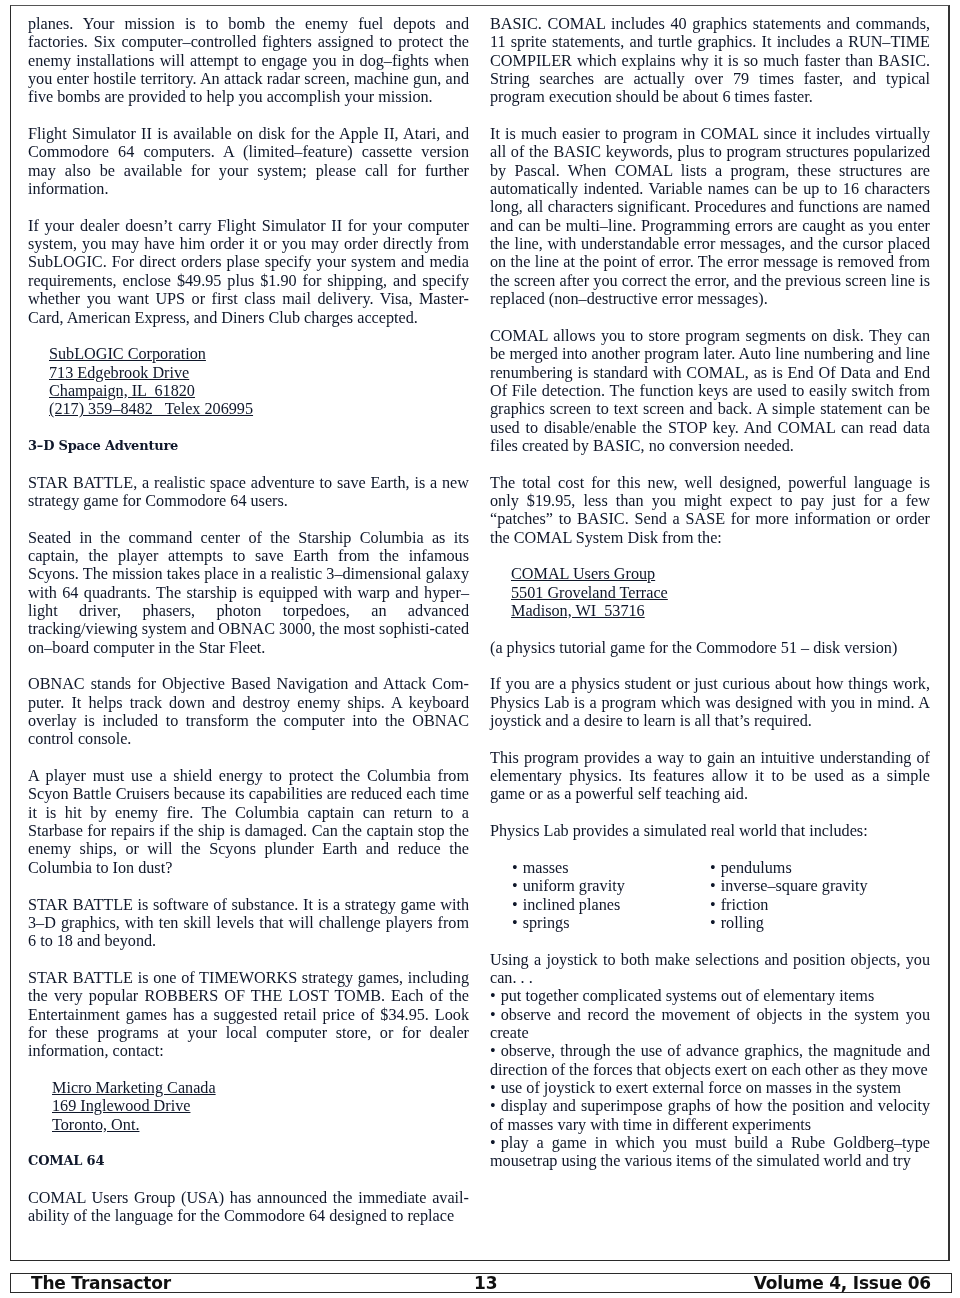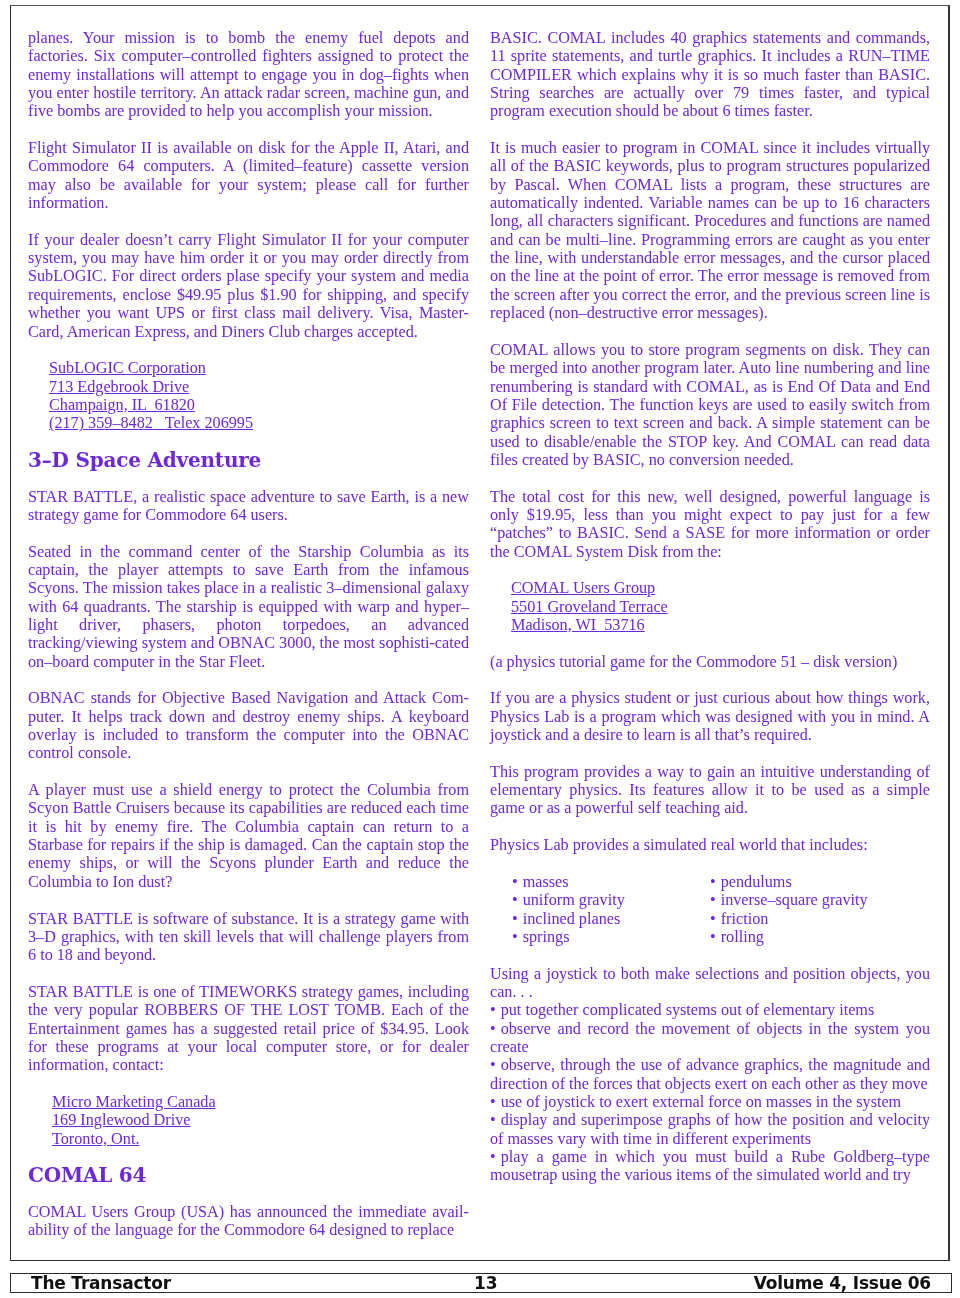--- a/index.html
+++ b/index.html
@@ -3,32 +3,32 @@
 <meta charset="utf-8">
 <style>
   html, body { margin: 0; padding: 0; background: #ffffff; }
   body { width: 960px; height: 1298px; position: relative; overflow: hidden; }
   .frame {
     position: absolute; left: 10px; top: 5px; width: 940px; height: 1256px;
     border: 1.5px solid #2a2a2a; border-top-color: #555; border-right: 2px solid #333;
     box-sizing: border-box;
   }
   .col {
-    position: absolute; top: 29px;
+    position: absolute; top: 15px;
     font-family: "Liberation Serif", "DejaVu Serif", serif;
-    font-size: 16.2px; line-height: 18.35px; color: #6d28d9;
+    font-size: 16.2px; line-height: 18.35px; color: #0f172a;
     text-align: justify;
   }
   .col.left { left: 28px; width: 441px; }
   .col.right { left: 490px; width: 440px; }
   .col p { margin: 0 0 18.35px 0; }
   .col .addr { margin: 0 0 18.35px 0; padding-left: 21px; text-align: left; }
   .col .addr div { white-space: pre; text-decoration: underline; }
   .col h3 {
-    margin: 0 0 18.35px 0; font-size: 20px; line-height: 18.35px;
+    margin: 0 0 18.35px 0; font-size: 13px; line-height: 18.35px;
     font-weight: bold; font-family: "DejaVu Serif", "Liberation Serif", serif;
     letter-spacing: -0.2px;
   }
   .left .addr.micro { padding-left: 24px; }
   .bullets2 { display: flex; padding-left: 22px; margin: 0 0 18.35px 0; }
   .bullets2 ul { list-style: none; margin: 0; padding: 0; }
   .bullets2 ul.c1 { width: 198px; }
   .bullets2 li::before { content: "\2022"; margin-right: 5px; }
   .feat { margin: 0; text-align: justify; }
   .feat .bl::before { content: "\2022"; margin-right: 5px; }

